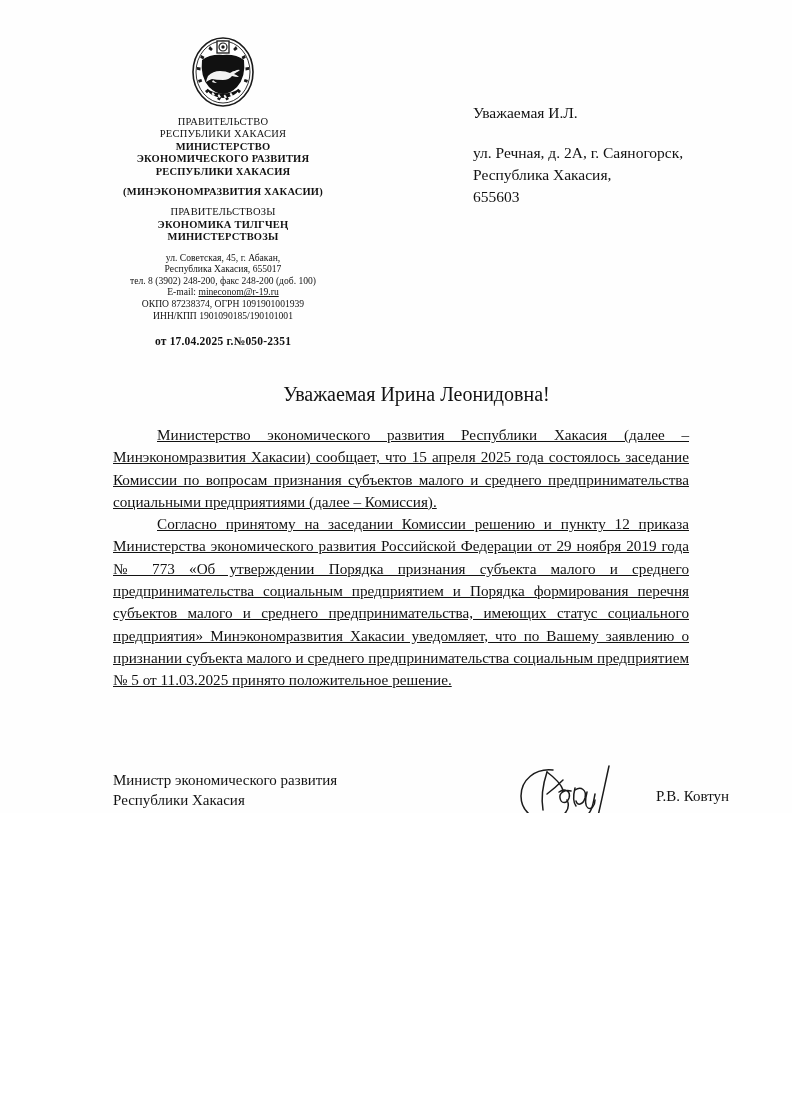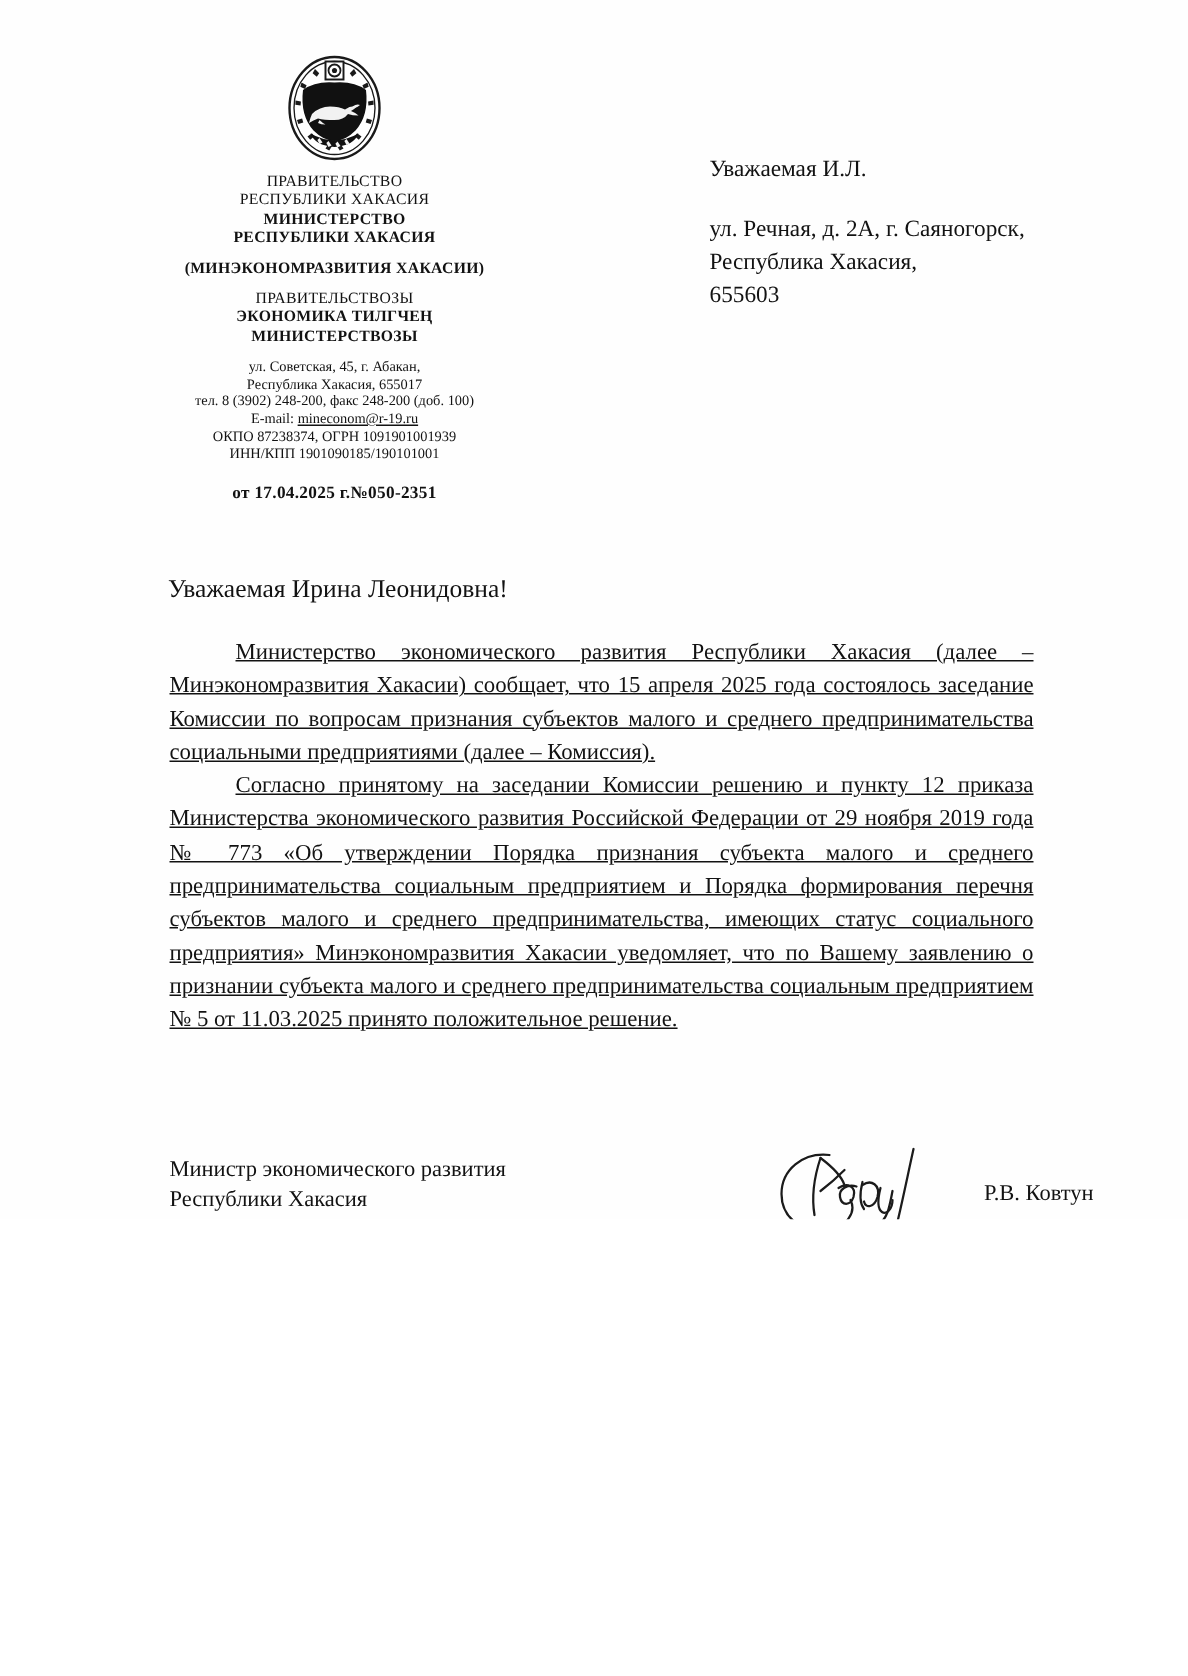--- a/index.html
+++ b/index.html
@@ -64,24 +64,25 @@
     width: 270px;
     font-size: 15.5px;
     line-height: 22px;
   }
   .addressee .blk { margin-bottom: 18px; }
   .addressee .blk:last-child { margin-bottom: 4px; }
 
   
   .salutation {
     position: absolute;
-    left: 112px;
+    left: 129px;
     top: 383px;
     width: 575px;
-    font-size: 17px;
+    text-align: center;
+    font-size: 20px;
   }
   .body-text {
     position: absolute;
     left: 113px;
     top: 424px;
     width: 576px;
     font-size: 15.2px;
     line-height: 22.3px;
     text-align: justify;
     text-justify: inter-word;
@@ -184,20 +185,21 @@
         <path d="M22 56 l2 3 -2 1 -1.4-2.6z"></path>
         <path d="M28 58 l2 3 -2 1 -1.4-2.6z"></path>
         <path d="M34 58.4 l2 3 -2 1 -1.4-2.6z"></path>
         <path d="M40 56.6 l2 3 -2 1 -1.4-2.6z"></path>
       </g>
     </svg>
 
     <div class="lh-line">ПРАВИТЕЛЬСТВО</div>
     <div class="lh-line">РЕСПУБЛИКИ ХАКАСИЯ</div>
     <div class="lh-line bold">МИНИСТЕРСТВО</div>
+    <div class="lh-line bold">ЭКОНОМИЧЕСКОГО РАЗВИТИЯ</div>
     <div class="lh-line bold">РЕСПУБЛИКИ ХАКАСИЯ</div>
 
     <div class="lh-gap-md"></div>
     <div class="lh-line bold">(МИНЭКОНОМРАЗВИТИЯ ХАКАСИИ)</div>
     <div class="lh-gap-md"></div>
 
     <div class="lh-line">ПРАВИТЕЛЬСТВОЗЫ</div>
     <div class="lh-line bold">ЭКОНОМИКА ТИЛГЧЕҢ</div>
     <div class="lh-line bold">МИНИСТЕРСТВОЗЫ</div>
 

